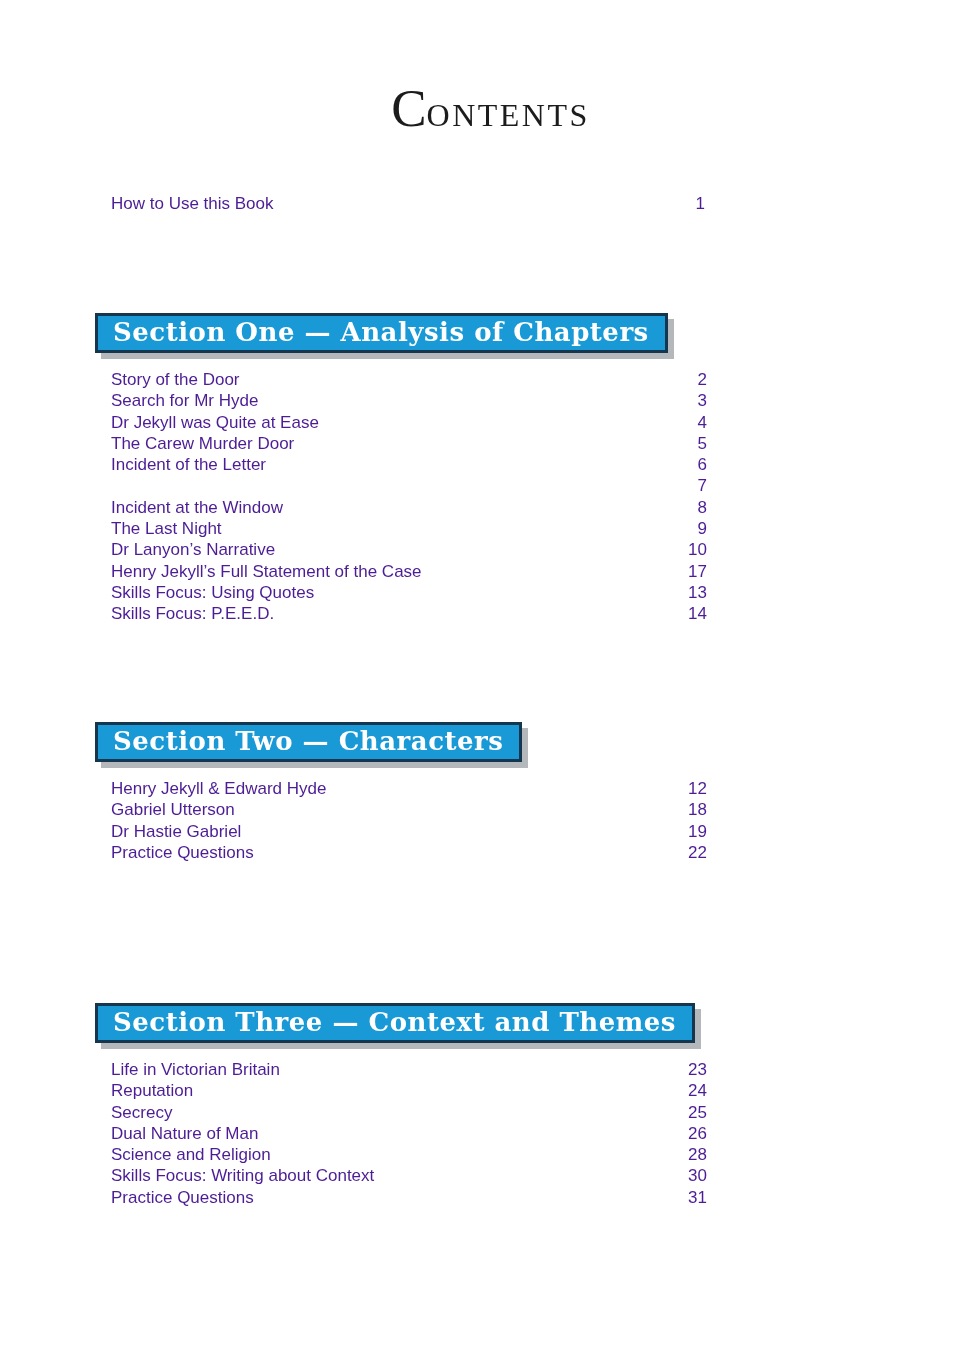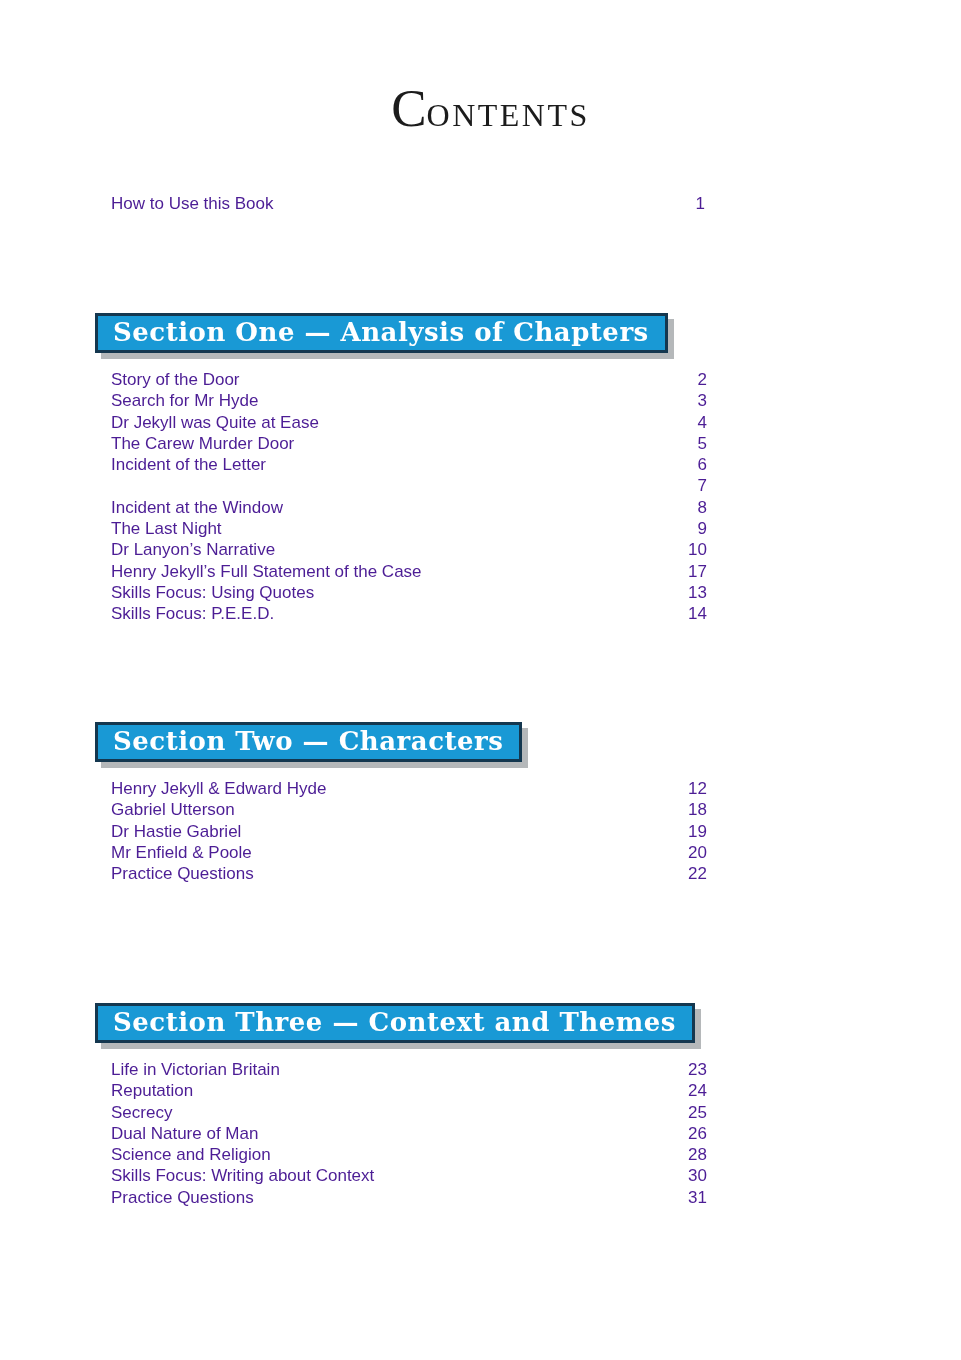--- a/index.html
+++ b/index.html
@@ -193,25 +193,20 @@
     <span class="leader"></span>
     <span class="pagenum">18</span>
   </div>
 
   <div class="toc-row">
     <span class="label">Dr Hastie Gabriel</span>
     <span class="leader"></span>
     <span class="pagenum">19</span>
   </div>
 
-  <div class="toc-row">
-    <span class="label">Mr Enfield &amp; Poole</span>
-    <span class="leader"></span>
-    <span class="pagenum">20</span>
-  </div>
 
 
   <div class="toc-row italic">
     <span class="label">Practice Questions</span>
     <span class="leader"></span>
     <span class="pagenum">22</span>
   </div>
 </div>
   </section>
 

